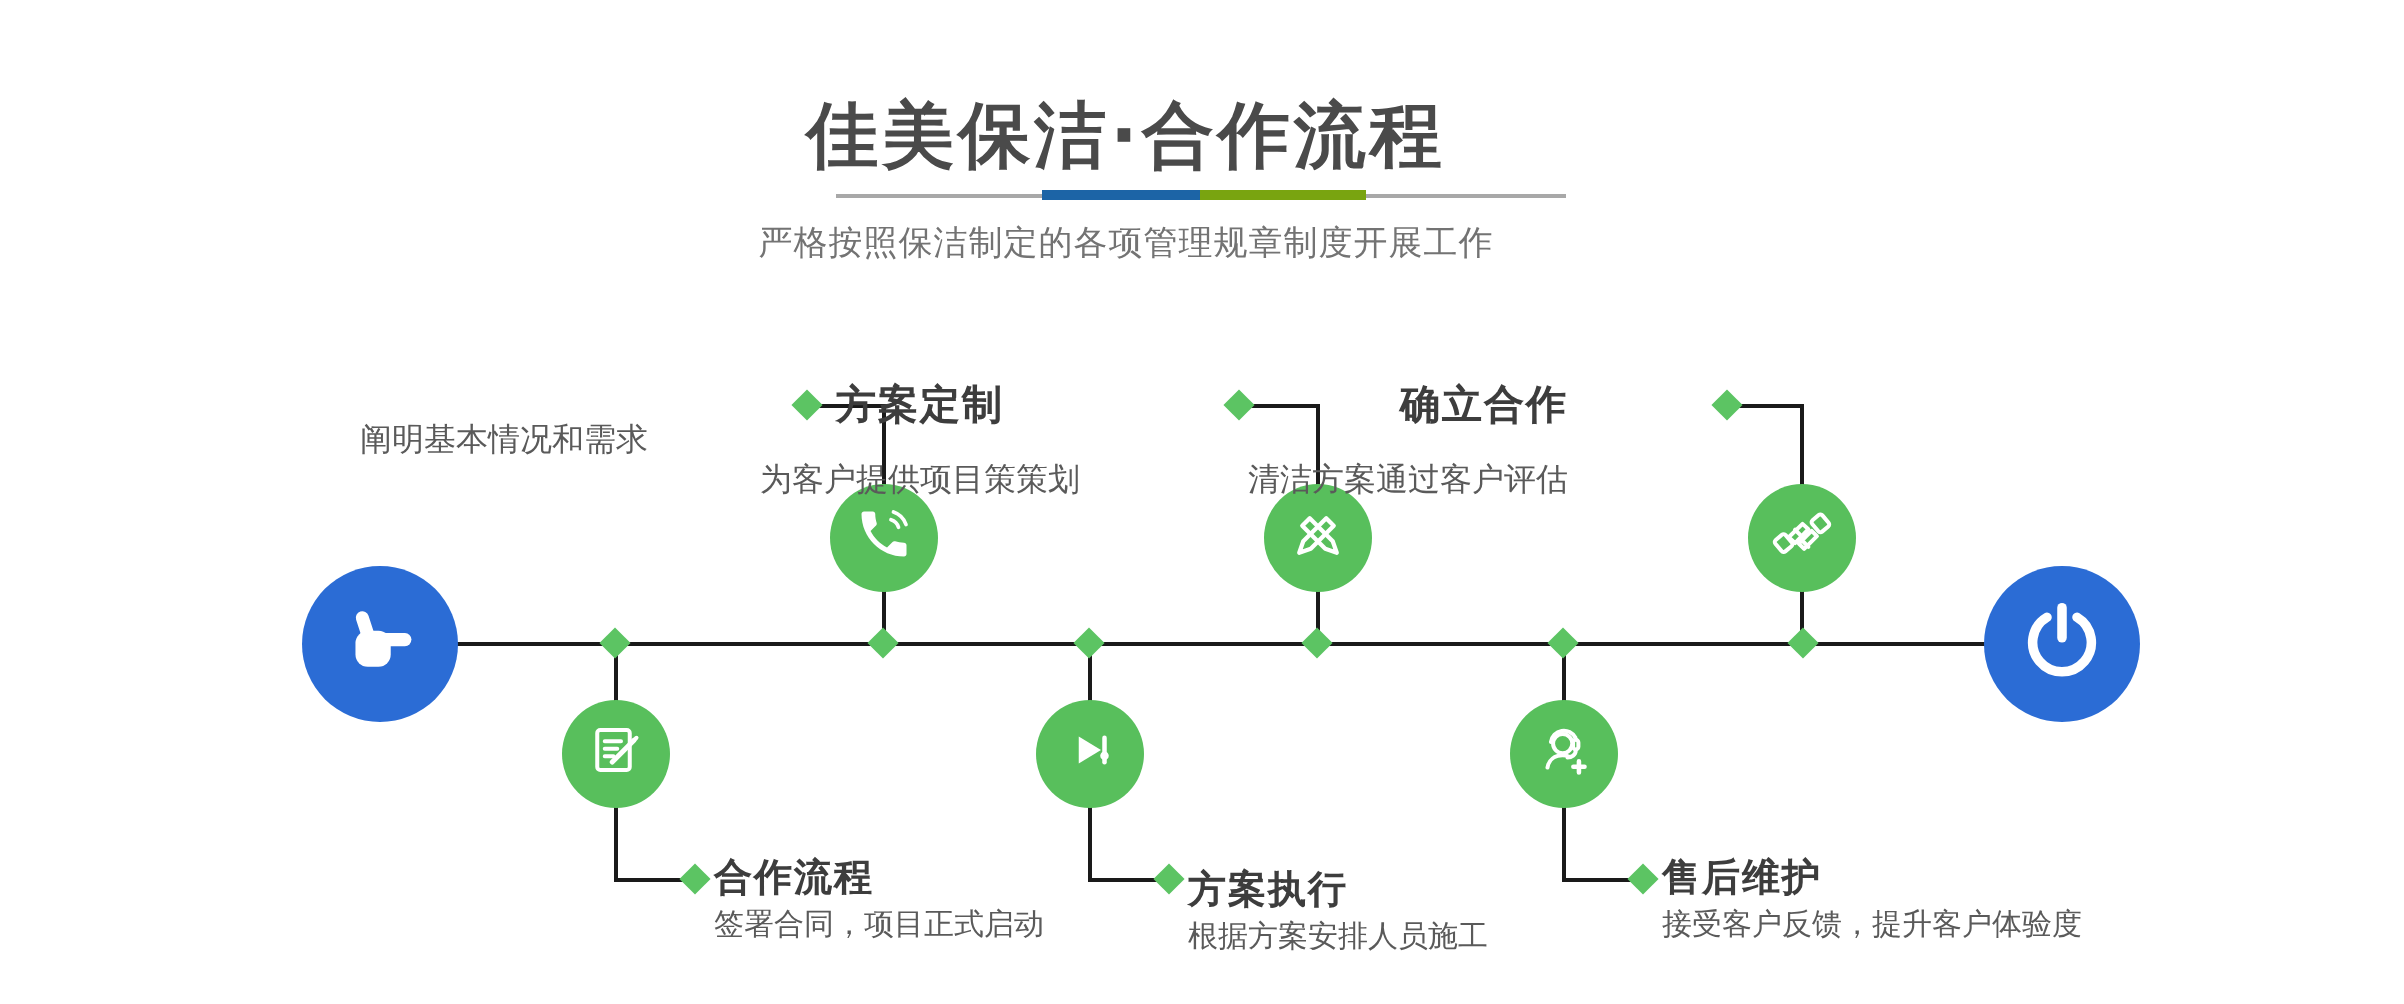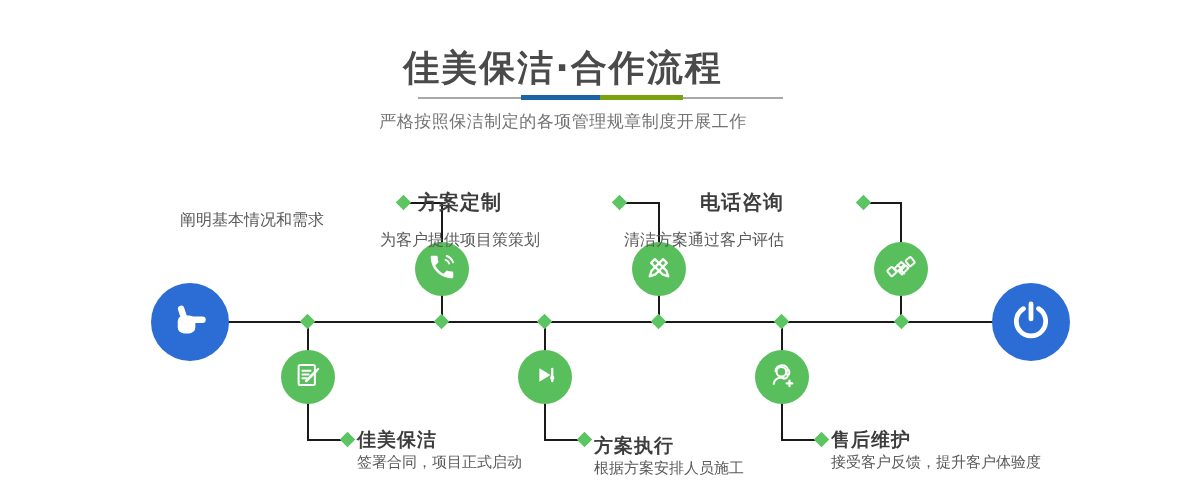--- a/index.html
+++ b/index.html
@@ -169,26 +169,26 @@
   </div>
 
   <div class="step-label top" style="right:802px;top:192px;">
     <div class="d">阐明基本情况和需求</div>
   </div>
   <div class="step-label top" style="right:586px;top:192px;text-align:center;">
     <div class="t">方案定制</div>
     <div class="d">为客户提供项目策策划</div>
   </div>
   <div class="step-label top" style="right:342px;top:192px;">
-    <div class="t">电话咨询</div>
+    <div class="t">确立合作</div>
     <div class="d">清洁方案通过客户评估</div>
   </div>
 
   <div class="step-label bottom" style="left:357px;top:430px;">
-    <div class="t">佳美保洁</div>
+    <div class="t">合作流程</div>
     <div class="d">签署合同，项目正式启动</div>
   </div>
   <div class="step-label bottom" style="left:594px;top:436px;">
     <div class="t">方案执行</div>
     <div class="d">根据方案安排人员施工</div>
   </div>
   <div class="step-label bottom" style="left:831px;top:430px;">
     <div class="t">售后维护</div>
     <div class="d">接受客户反馈，提升客户体验度</div>
   </div>

